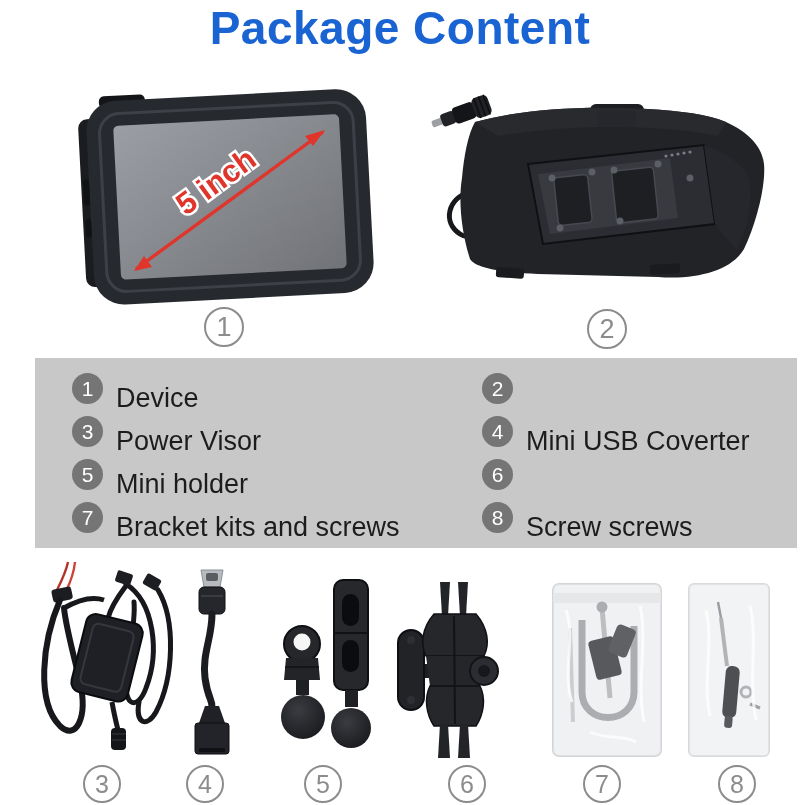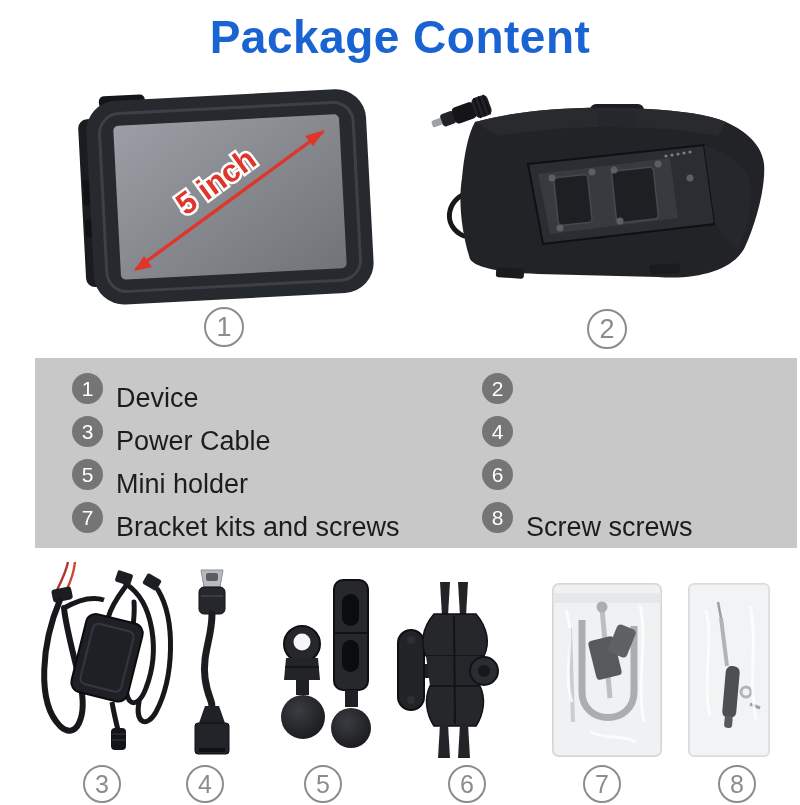--- a/index.html
+++ b/index.html
@@ -3,21 +3,21 @@
 <meta charset="utf-8">
 <style>
   html,body{margin:0;padding:0;background:#ffffff;}
   .stage{
     position:relative;width:800px;height:805px;background:#ffffff;
     font-family:"Liberation Sans",sans-serif;overflow:hidden;
   }
   .abs{position:absolute;}
   
   .page-title{
-    position:absolute;top:9px;left:0;width:100%;margin:0;
+    position:absolute;top:0;left:0;width:100%;margin:0;
     text-align:center;font-size:46px;line-height:56px;font-weight:700;
     color:#1a63d2;letter-spacing:0.5px;
   }
   
   .obadge{
     position:absolute;box-sizing:border-box;
     border:2.5px solid #8c8c8c;border-radius:50%;
     color:#8c8c8c;background:#ffffff;
     display:flex;align-items:center;justify-content:center;
   }
@@ -117,24 +117,25 @@
   <section class="panel">
     <div class="pitem">
       <span class="nbadge">1</span>
       <span class="plabel">Device</span>
     </div>
     <div class="pitem">
       <span class="nbadge">2</span>
     </div>
     <div class="pitem">
       <span class="nbadge">3</span>
-      <span class="plabel">Power Cable</span>
+      <span class="plabel">Power Visor</span>
     </div>
     <div class="pitem">
       <span class="nbadge">4</span>
+      <span class="plabel">Mini USB Coverter</span>
     </div>
     <div class="pitem">
       <span class="nbadge">5</span>
       <span class="plabel">Mini holder</span>
     </div>
     <div class="pitem">
       <span class="nbadge">6</span>
     </div>
     <div class="pitem">
       <span class="nbadge">7</span>

